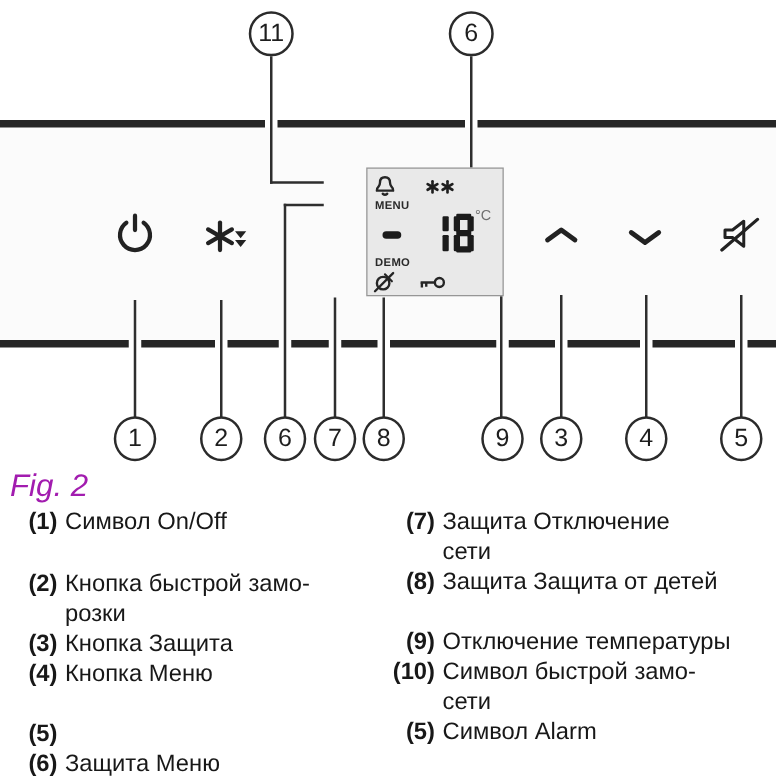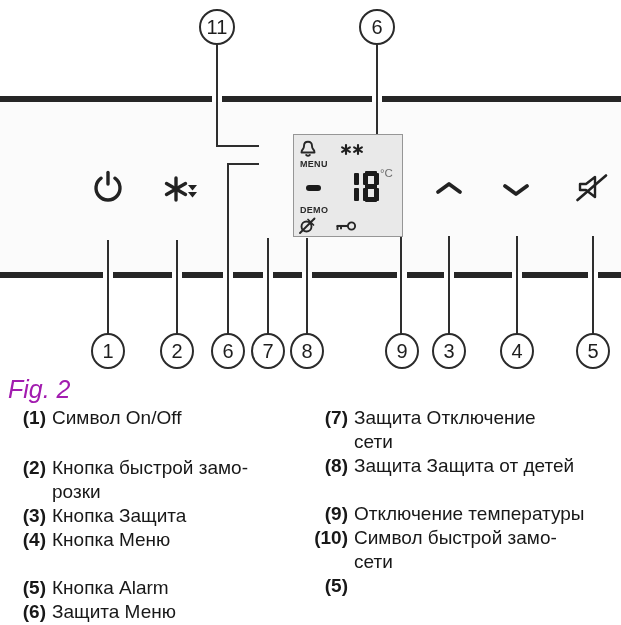--- a/index.html
+++ b/index.html
@@ -225,21 +225,20 @@
     <div class="lrow">
         <span class="lnum">(3)</span>
         <span class="ltxt">Кнопка Защита</span>
       </div>
     <div class="lrow">
         <span class="lnum">(4)</span>
         <span class="ltxt">Кнопка Меню</span>
       </div>
     <div class="lrow mt24">
         <span class="lnum">(5)</span>
-        <span class="ltxt">Кнопка Alarm</span>
       </div>
     <div class="lrow">
         <span class="lnum">(6)</span>
         <span class="ltxt">Защита Меню</span>
       </div>
   </div>
 
   <div class="col col-right">
     <div class="lrow">
         <span class="lnum">(7)</span>
@@ -254,16 +253,17 @@
         <span class="lnum">(9)</span>
         <span class="ltxt">Отключение температуры</span>
       </div>
     <div class="lrow">
         <span class="lnum">(10)</span>
         <span class="ltxt">Символ быстрой замо-
 сети</span>
       </div>
     <div class="lrow">
         <span class="lnum">(5)</span>
+        <span class="ltxt">Символ Alarm</span>
       </div>
   </div>
 
 </div>
 
 </body></html>

